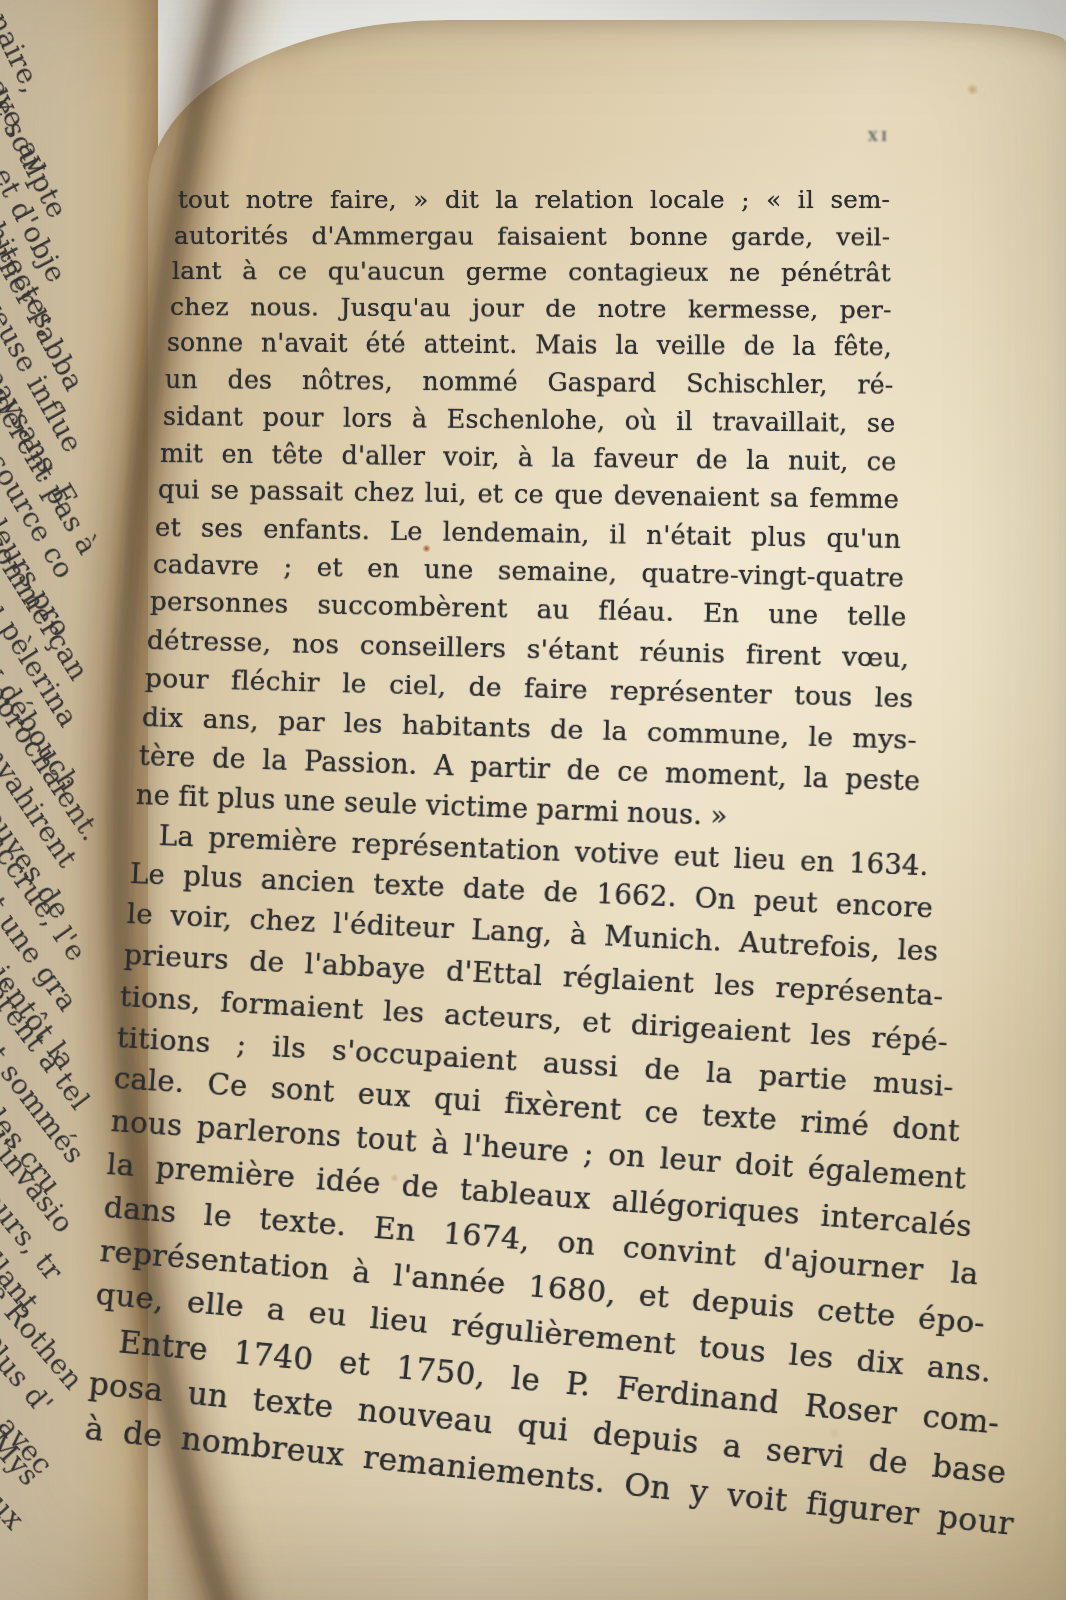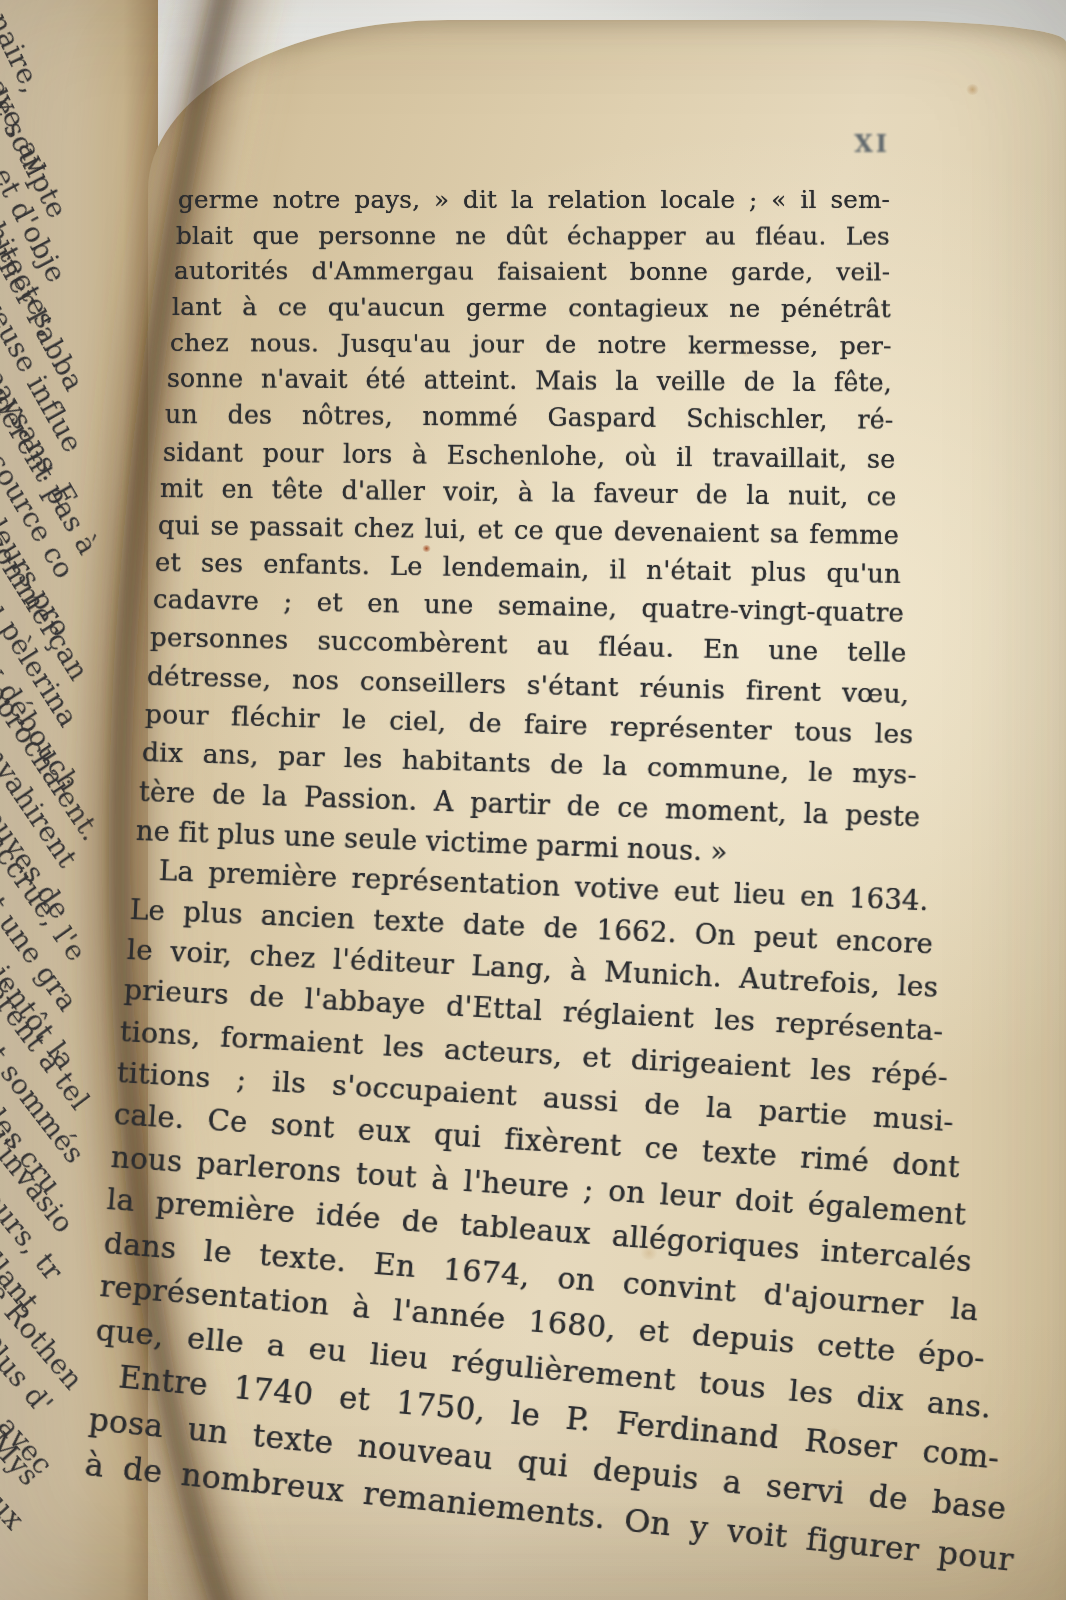--- a/index.html
+++ b/index.html
@@ -56,21 +56,21 @@
     position:absolute;top:128px;left:178px;width:712px;height:34px;
     color:var(--header_ink,#4f5a63);
     filter:blur(0.8px);opacity:0.88;
   }
   .rh-title{
     display:block;text-align:center;
     font-size:20px;font-weight:700;letter-spacing:3.5px;word-spacing:8px;
   }
   .rh-num{
     position:absolute;right:0;top:1px;
-    font-size:24px;font-weight:700;letter-spacing:3px;
+    font-size:13px;font-weight:700;letter-spacing:3px;
   }
   
   .textblock{position:absolute;top:182px;left:0;width:1066px;color:var(--ink,#2c2e31);}
   .line{
     font-size:calc(24.6px + var(--i) * 0.08px + var(--i2) * 0.0045px);
     line-height:calc(35.5px + var(--i) * 0.12px + var(--i2) * 0.0062px);
     width:calc(712px + var(--i) * 1.8px + var(--i2) * 0.16px);
     margin-left:calc(178px - var(--i) * 2px - var(--i2) * 0.028px);
     transform:rotate(calc(var(--i) * 0.05deg + var(--i2) * 0.0042deg));
     transform-origin:0 50%;
@@ -158,22 +158,21 @@
     <path d="M232,-40 C154,260 108,640 122,980 C134,1280 184,1520 242,1660" fill="none" stroke="#3f2c16" stroke-opacity="0.38" stroke-width="22" filter="url(#b7)"></path>
     <path d="M278,-40 C200,260 154,640 168,980 C180,1280 230,1520 288,1660" fill="none" stroke="#f4e8c8" stroke-opacity="0.28" stroke-width="30" filter="url(#b14)"></path>
   </svg>
 
   <div class="running-header">
     <span class="rh-num">XI</span>
   </div>
 
   <div class="textblock">
 
-  <div class="line" style="--i: 0; --i2: 0;">germe notre pays, » dit la relation locale ; « il sem-</div>
-      <div class="line" style="--i: 1; --i2: 1;">blait que personne ne dût échapper au fléau. Les</div>
+  <div class="line" style="--i: 0; --i2: 0;">tout notre faire, » dit la relation locale ; « il sem-</div>
       <div class="line" style="--i: 2; --i2: 4;">autorités d'Ammergau faisaient bonne garde, veil-</div>
       <div class="line" style="--i: 3; --i2: 9;">lant à ce qu'aucun germe contagieux ne pénétrât</div>
       <div class="line" style="--i: 4; --i2: 16;">chez nous. Jusqu'au jour de notre kermesse, per-</div>
       <div class="line" style="--i: 5; --i2: 25;">sonne n'avait été atteint. Mais la veille de la fête,</div>
       <div class="line" style="--i: 6; --i2: 36;">un des nôtres, nommé Gaspard Schischler, ré-</div>
       <div class="line" style="--i: 7; --i2: 49;">sidant pour lors à Eschenlohe, où il travaillait, se</div>
       <div class="line" style="--i: 8; --i2: 64;">mit en tête d'aller voir, à la faveur de la nuit, ce</div>
       <div class="line" style="--i: 9; --i2: 81;">qui se passait chez lui, et ce que devenaient sa femme</div>
       <div class="line" style="--i: 10; --i2: 100;">et ses enfants. Le lendemain, il n'était plus qu'un</div>
       <div class="line" style="--i: 11; --i2: 121;">cadavre ; et en une semaine, quatre-vingt-quatre</div>

